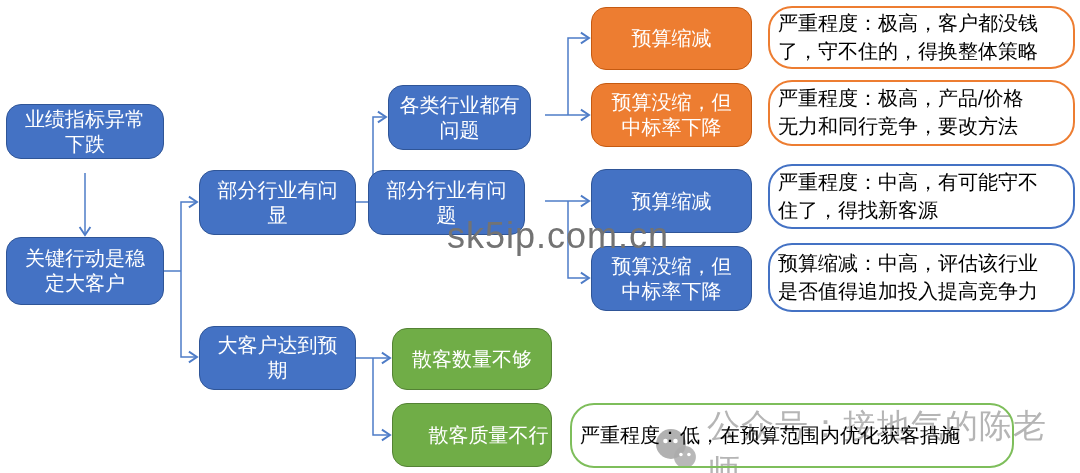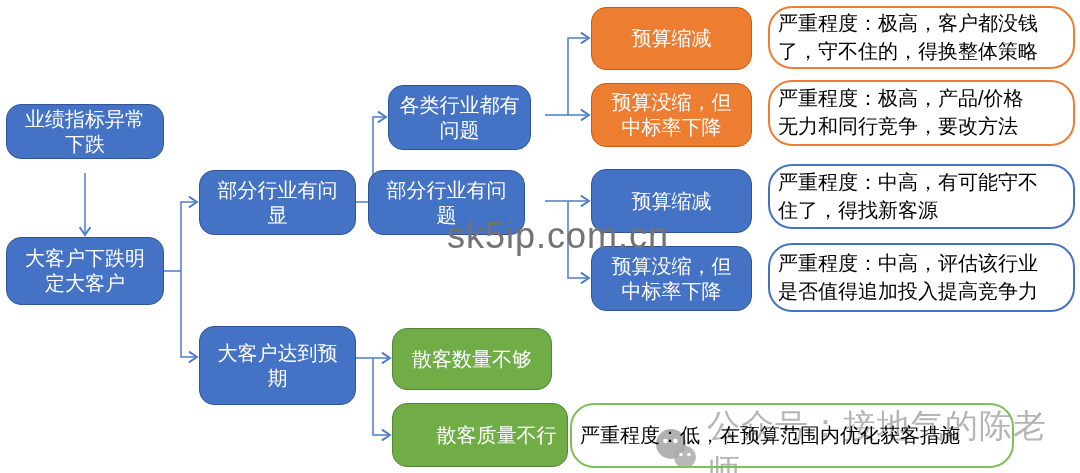--- a/index.html
+++ b/index.html
@@ -21,29 +21,29 @@
     color:#000;font-size:20px;line-height:1.38;white-space:pre-line;
     padding:14px 8px;box-sizing:border-box;z-index:3;text-align:left;border-radius:24px;
   }
   .outcome.ob{border:2px solid #ED7D31;}
   .outcome.bb{border:2px solid #4472C4;}
   .outcome.gb{border:2px solid #7EBE5B;}
   
   .n1{left:6px;top:104px;width:158px;height:55px;}
   .n2{left:6px;top:237px;width:158px;height:68px;}
   .n3{left:199px;top:170px;width:157px;height:65px;}
-  .n4{left:199px;top:326px;width:157px;height:79px;}
+  .n4{left:199px;top:326px;width:157px;height:64px;}
   .n5{left:388px;top:85px;width:143px;height:65px;}
   .n6{left:368px;top:170px;width:157px;height:65px;}
   .n7{left:591px;top:7px;width:161px;height:63px;}
   .n8{left:591px;top:83px;width:161px;height:64px;}
   .n9{left:591px;top:169px;width:161px;height:64px;}
   .n10{left:591px;top:246px;width:161px;height:65px;}
   .n11{left:392px;top:328px;width:160px;height:62px;}
-  .n12{left:392px;top:403px;width:176px;height:64px;padding-left:33px;}
+  .n12{left:392px;top:403px;width:160px;height:64px;padding-left:33px;}
   
   .o1{left:768px;top:6px;width:307px;height:63px;}
   .o2{left:768px;top:80px;width:307px;height:66px;}
   .o3{left:768px;top:164px;width:307px;height:65px;}
   .o4{left:768px;top:243px;width:307px;height:69px;}
   .o5{left:570px;top:325px;width:505px;height:66px;}
   .o6{left:570px;top:403px;width:444px;height:65px;}
   
   .wm-site{
     position:absolute;left:447px;top:215px;z-index:5;
@@ -88,21 +88,21 @@
       <circle cx="21.5" cy="14" r="2.3" fill="#fff"></circle>
       <circle cx="31" cy="30" r="11" fill="#ABABAB" opacity="0.85"></circle>
       <circle cx="27" cy="27.5" r="1.8" fill="#fff"></circle>
       <circle cx="35" cy="27.5" r="1.8" fill="#fff"></circle>
     </svg>
     <span>公众号：接地气的陈老师</span>
   </div>
 
   <div class="node blue n1">业绩指标异常
 下跌</div>
-  <div class="node blue n2">大客户下跌明
+  <div class="node blue n2">关键行动是稳
 定大客户</div>
   <div class="node blue n3">部分行业有问
 显</div>
   <div class="node blue n4">大客户达到预
 期</div>
   <div class="node blue n5">各类行业都有
 问题</div>
   <div class="node blue n6">部分行业有问
 题</div>
   <div class="node orange n7">预算缩减</div>
@@ -113,19 +113,19 @@
 中标率下降</div>
   <div class="node green n11">散客数量不够</div>
   <div class="node green n12">散客质量不行</div>
 
   <div class="outcome ob o1">严重程度：极高，客户都没钱
 了，守不住的，得换整体策略</div>
   <div class="outcome ob o2">严重程度：极高，产品/价格
 无力和同行竞争，要改方法</div>
   <div class="outcome bb o3">严重程度：中高，有可能守不
 住了，得找新客源</div>
-  <div class="outcome bb o4">严重程度：中高，评估该行业
+  <div class="outcome bb o4">预算缩减：中高，评估该行业
 是否值得追加投入提高竞争力</div>
   <div class="outcome gb o6">严重程度：低，在预算范围内优化获客措施</div>
 
   <div class="wm-site">sk5ip.com.cn</div>
 
 </div>
 
 </body></html>

